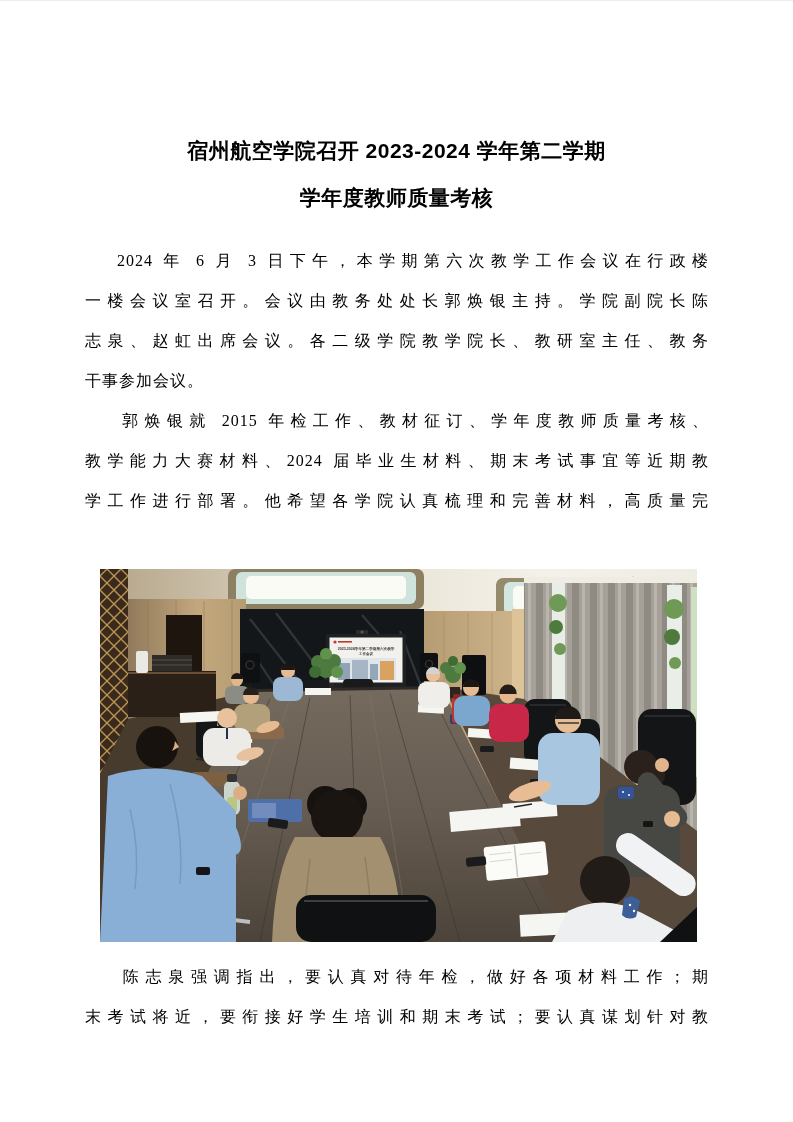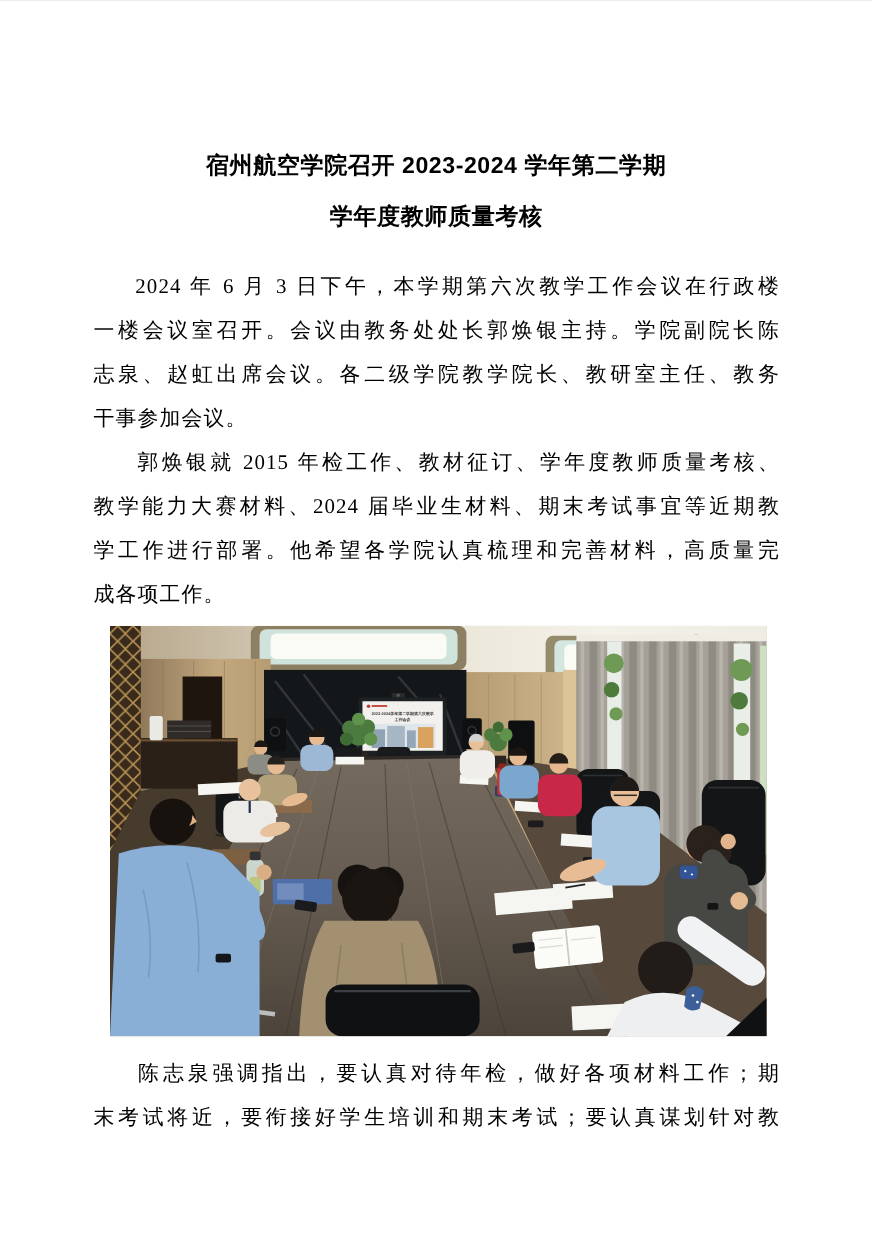--- a/index.html
+++ b/index.html
@@ -8,21 +8,21 @@
     font-family:"Liberation Serif",serif;color:#000;overflow:hidden;
     border-top:1px solid #ededed;box-sizing:border-box;
   }
   .doc-title{
     position:absolute;left:0;width:793px;text-align:center;
     font-family:"Liberation Sans",sans-serif;font-weight:bold;
     font-size:21px;line-height:26px;letter-spacing:.5px;
   }
   .doc-title.t1{top:126px;margin-top:11px;}
   .doc-title.t2{top:184px;}
-  .bodyblock{position:absolute;left:85px;width:624px;font-size:19px;}
+  .bodyblock{position:absolute;left:85px;width:624px;font-size:16px;}
   .bb1{top:240px;}
   .bb3{top:956px;}
   .line{
     height:40px;line-height:40px;letter-spacing:1px;
     text-align:justify;text-align-last:justify;white-space:nowrap;
   }
   .line.first::before{content:"";display:inline-block;width:2em;}
   .line.last{text-align:center;text-align-last:left;}
   figure.photo{
     position:absolute;left:100px;top:568px;width:597px;height:373px;margin:0;
@@ -39,21 +39,20 @@
   <div class="doc-title t2">学年度教师质量考核</div>
 
   <div class="bodyblock bb1">
     <div class="line first">2024 年 6 月 3 日下午，本学期第六次教学工作会议在行政楼</div>
     <div class="line">一楼会议室召开。会议由教务处处长郭焕银主持。学院副院长陈</div>
     <div class="line">志泉、赵虹出席会议。各二级学院教学院长、教研室主任、教务</div>
     <div class="line last">干事参加会议。</div>
     <div class="line first">郭焕银就 2015 年检工作、教材征订、学年度教师质量考核、</div>
     <div class="line">教学能力大赛材料、2024 届毕业生材料、期末考试事宜等近期教</div>
     <div class="line">学工作进行部署。他希望各学院认真梳理和完善材料，高质量完</div>
-    <div class="line last">成各项工作。</div>
   </div>
 
   <figure class="photo" aria-label="教学工作会议现场照片：行政楼一楼会议室，参会人员围坐会议桌">
     <svg viewBox="0 0 597 373" xmlns="http://www.w3.org/2000/svg">
       <defs>
         <linearGradient id="ceil" x1="0" y1="0" x2="1" y2="0">
           <stop offset="0" stop-color="#b4a488"></stop>
             <stop offset="0.45" stop-color="#e9e3d4"></stop>
           <stop offset="0.75" stop-color="#f4f1ea"></stop>
             <stop offset="1" stop-color="#efece4"></stop>

